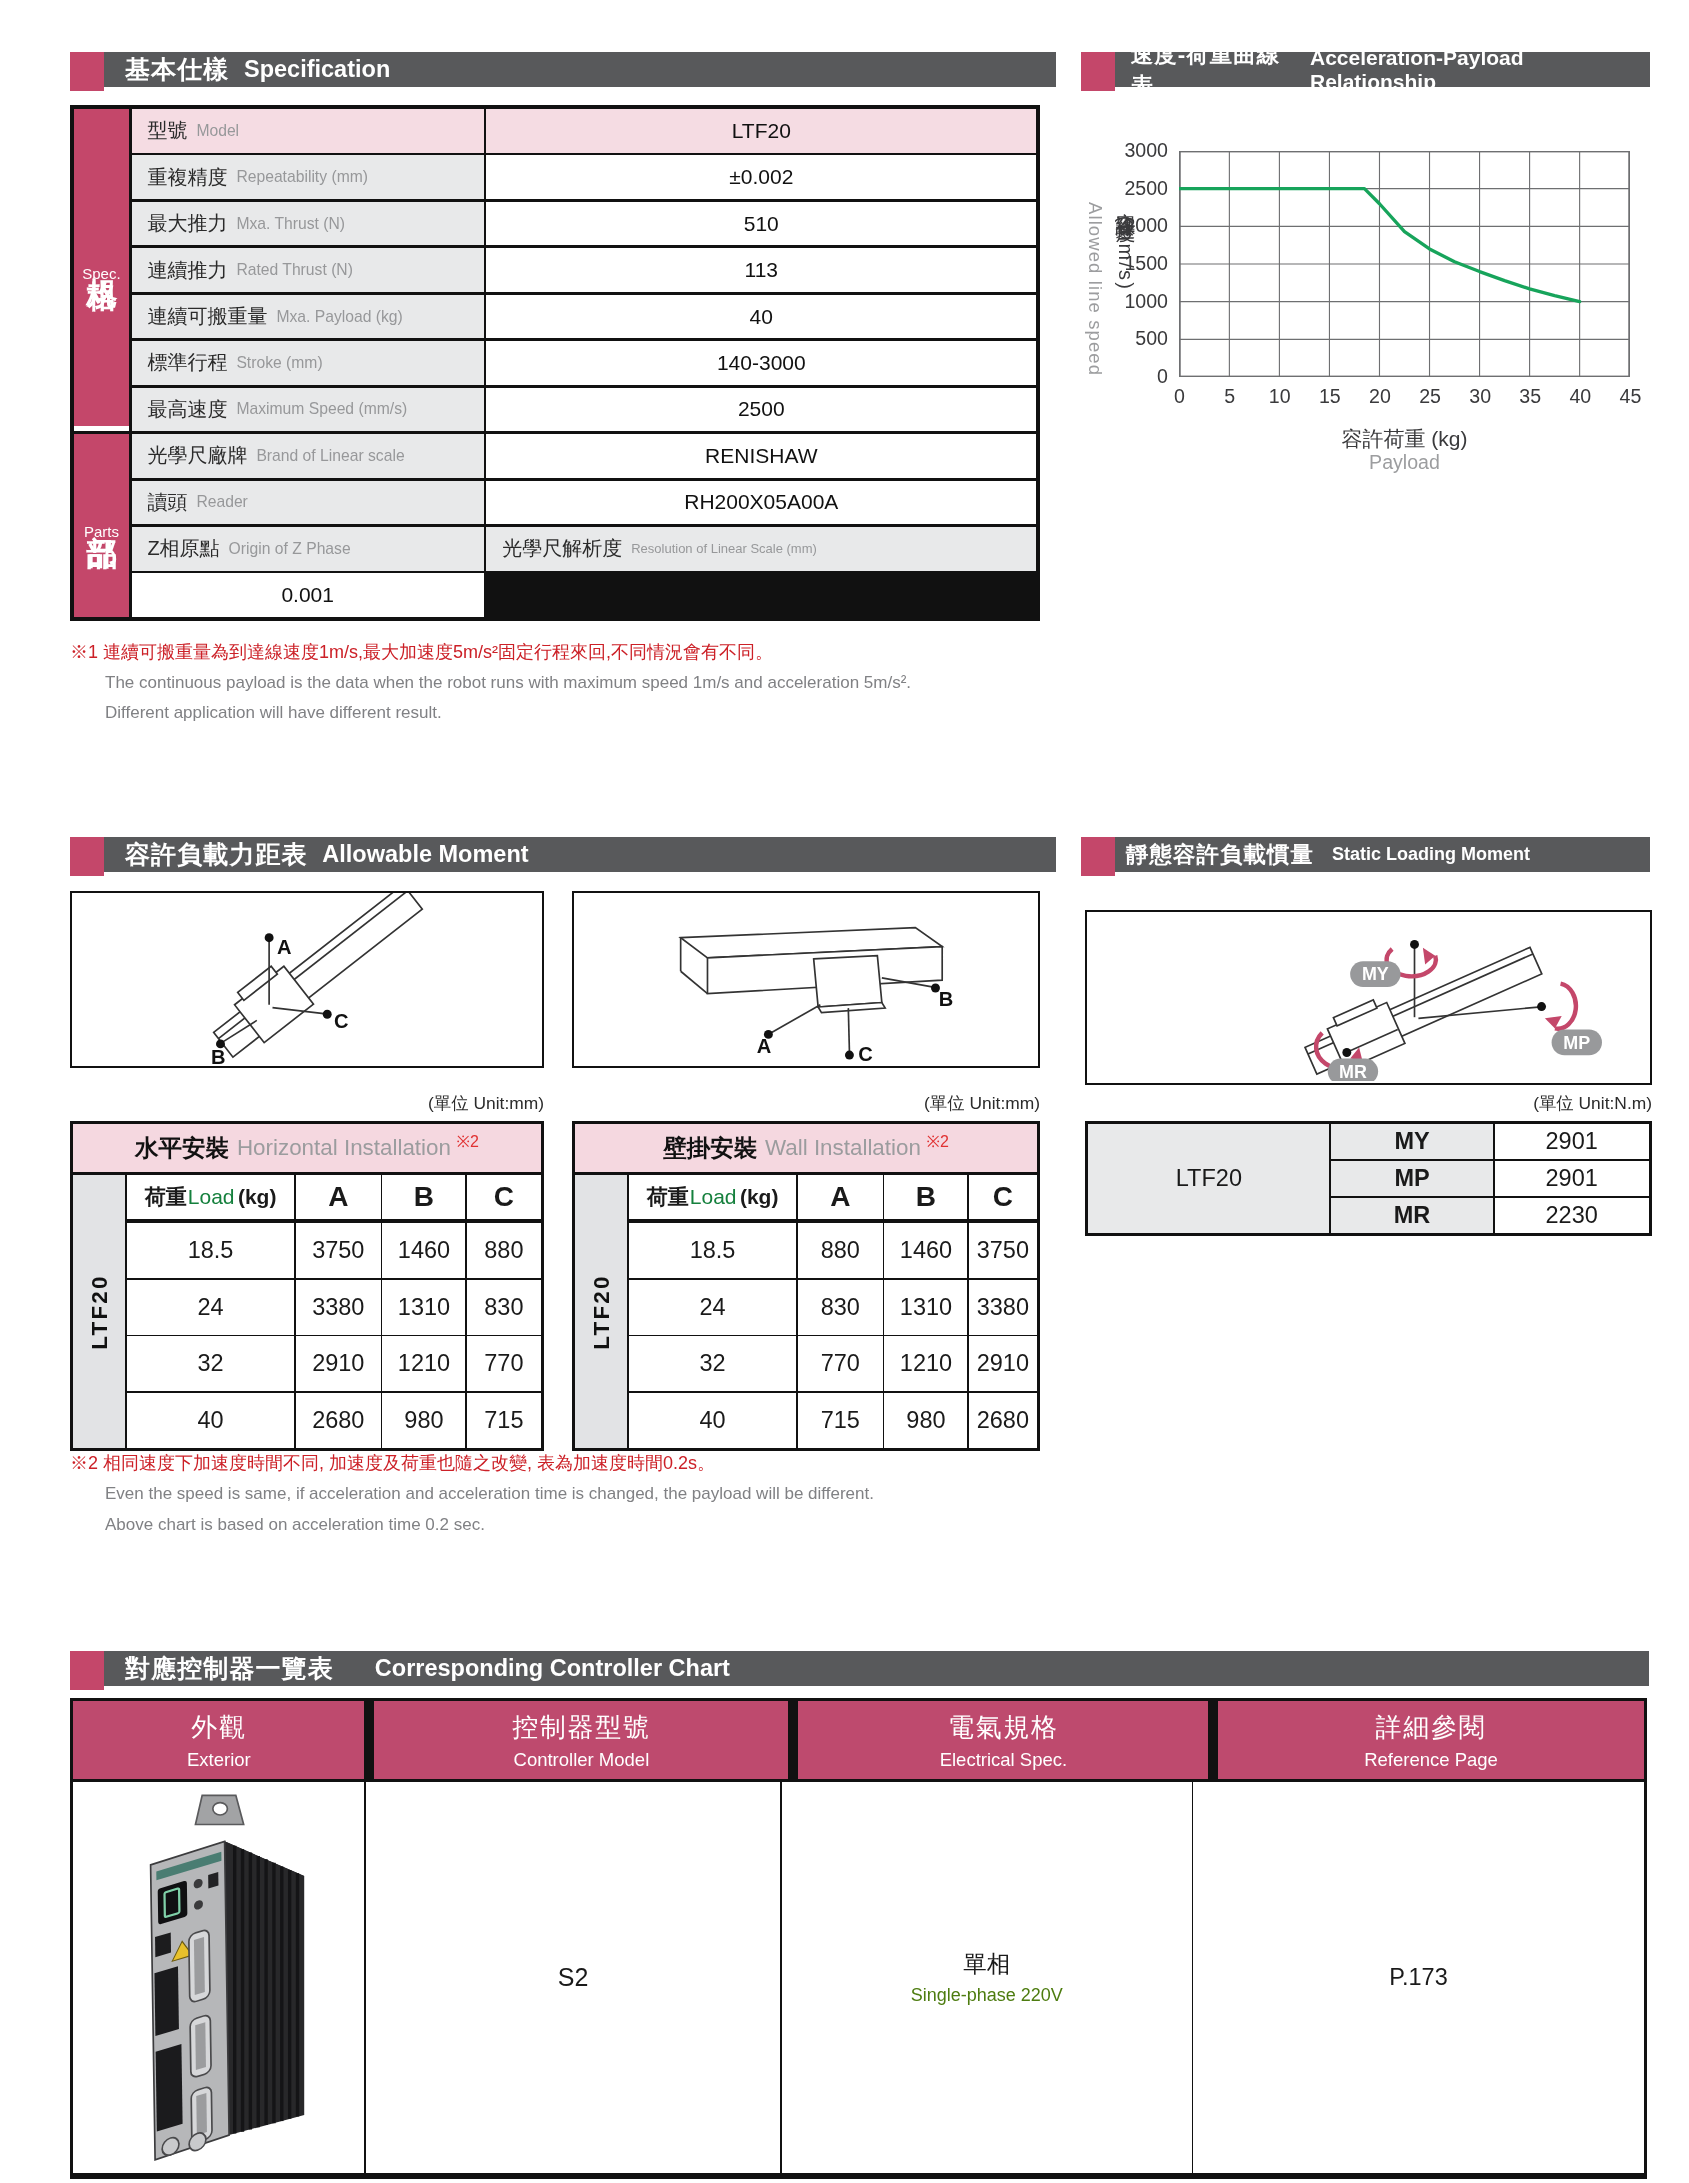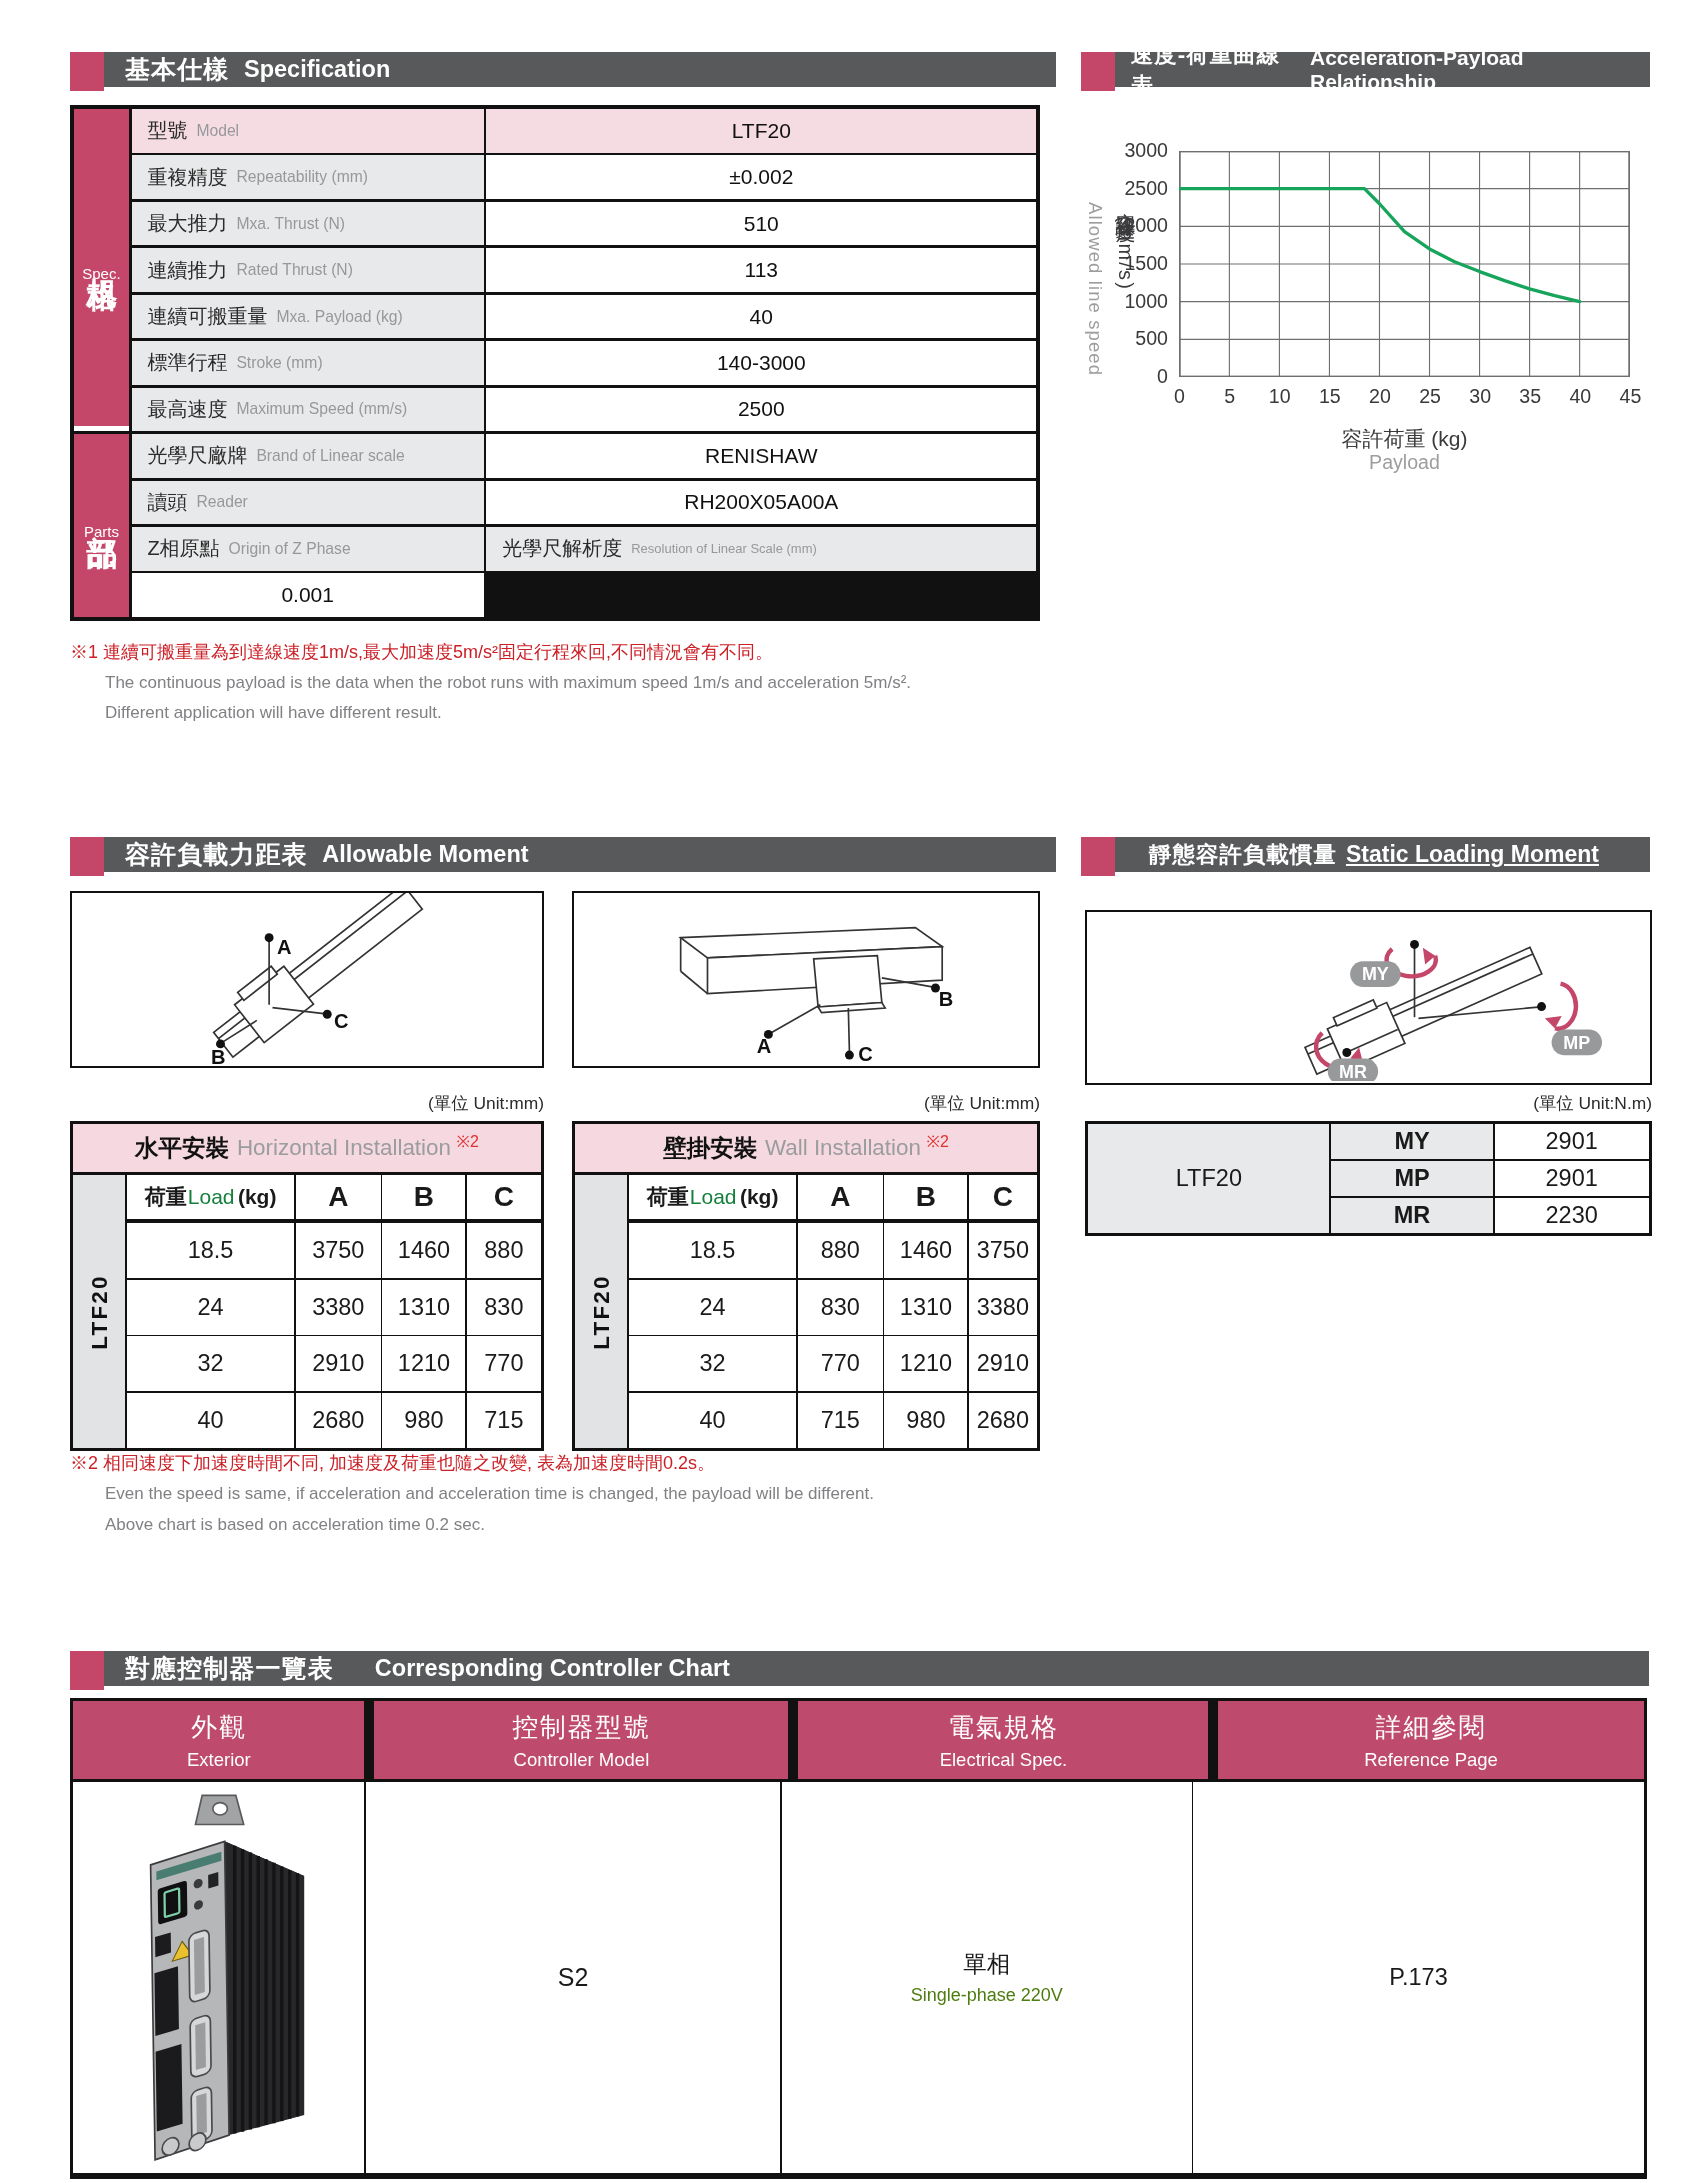--- a/index.html
+++ b/index.html
@@ -234,23 +234,23 @@
 
 <div class="sec-h" style="left:70px;top:837px;width:986px;">
   <div class="sq"></div>
   <div class="bar">
     <span class="zh">容許負載力距表</span>
     <span class="en">Allowable Moment</span>
   </div>
 </div>
 <div class="sec-h" style="left:1081px;top:837px;width:569px;">
   <div class="sq"></div>
-  <div class="bar" style="padding-left:34px;">
+  <div class="bar" style="padding-left:11px;">
     <span class="zh" style="font-size:22.4px;">靜態容許負載慣量</span>
-    <span class="en" style="font-size:23px;margin-left:9px;text-decoration:underline;">Static Loading Moment</span>
+    <span class="en" style="font-size:18px;margin-left:18px;">Static Loading Moment</span>
   </div>
 </div>
 
 <div class="diag-box" style="left:70px;top:891px;width:474px;height:177px;">
   <svg width="468" height="171" viewBox="0 0 836 306">
     <g stroke="#333" stroke-width="3" fill="#fff">
       <g transform="rotate(-38 400 170)">
         <rect x="235" y="142" width="430" height="56"></rect>
         <line x1="235" y1="156" x2="665" y2="156"></line>
         <rect x="295" y="126" width="112" height="86"></rect>

